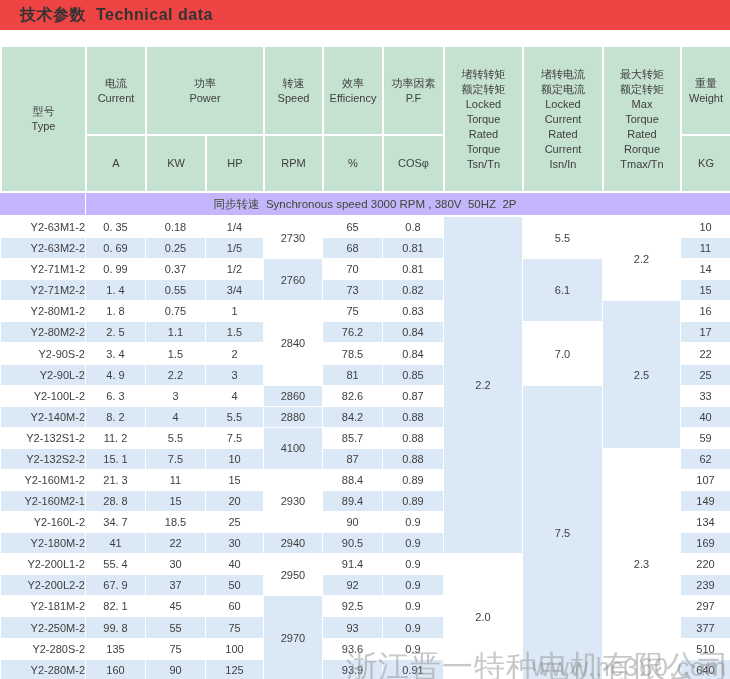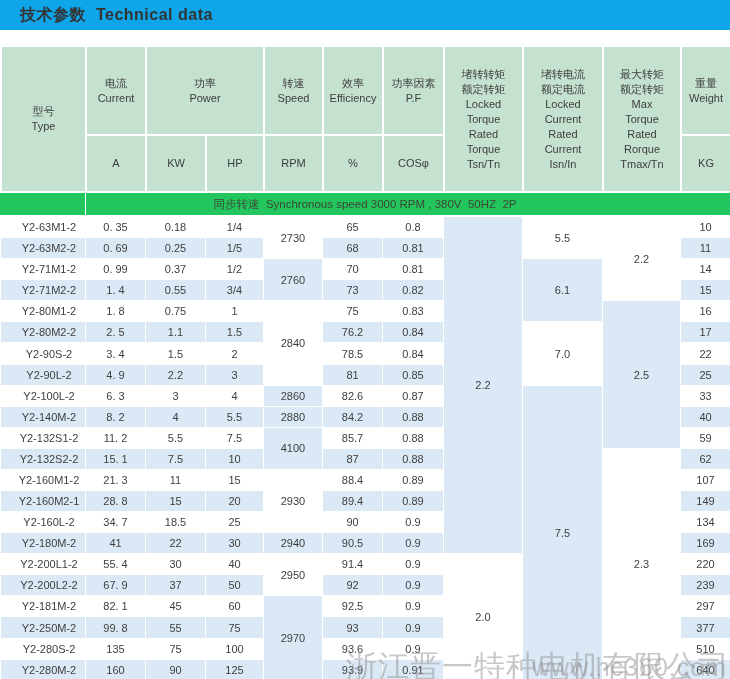--- a/index.html
+++ b/index.html
@@ -3,55 +3,55 @@
 <meta charset="utf-8">
 <style>
   * { margin:0; padding:0; box-sizing:border-box; }
   html,body { background:#ffffff; }
   .page {
     width:730px; height:679px; position:relative; overflow:hidden;
     background:#ffffff; color:#3e3e3e;
     font-family:"Liberation Sans", sans-serif;
   }
   .title-bar {
-    height:30px; background:#0ea5e9; display:flex; align-items:center;
+    height:30px; background:#ef4444; display:flex; align-items:center;
     padding-left:20px;
   }
   .title-bar .title-text {
     font-size:16px; font-weight:bold; color:#333333; white-space:pre;
     letter-spacing:0.5px;
   }
   .gap { height:15px; background:#ffffff; }
 
   table { border-collapse:collapse; table-layout:fixed; width:730px; }
 
   .head-table { height:146px; }
   .head-table th {
     background:#c5e1cf; border:2px solid #ffffff; font-weight:normal;
     font-size:11px; line-height:15px; color:#3e3e3e;
     white-space:pre-line; vertical-align:middle; text-align:center;
   }
   .head-table tr.hrow1 { height:89px; }
   .head-table tr.hrow2 { height:57px; }
 
-  .band { height:23px; background:#22c55e; position:relative; border-bottom:1px solid #ffffff; }
+  .band { height:23px; background:#c4b5fd; position:relative; border-bottom:1px solid #ffffff; }
   .band-left { position:absolute; left:0; top:0; width:86px; height:100%; border-right:1px solid #ffffff; }
   .band-text {
     position:absolute; left:0; right:0; top:0; line-height:22px;
     text-align:center; font-size:11.5px; color:#3d4733; white-space:pre;
   }
 
   .body-table { height:465px; }
   .body-table td {
     border:1px solid #ffffff; font-size:11px; text-align:center;
     vertical-align:middle; color:#3e3e3e;
   }
   td.white { background:#ffffff; }
   td.blue  { background:#dbe9f7; }
-  td.c-type { text-align:center; padding-left:12px; }
+  td.c-type { text-align:right; padding-left:12px; }
 
   .watermark1 {
     position:absolute; right:0px; top:646px; font-size:31px;
     color:rgba(145,145,145,0.5); letter-spacing:1px; pointer-events:none;
     white-space:nowrap;
   }
   .watermark2 {
     position:absolute; right:3px; top:653px; font-size:25px;
     color:rgba(145,145,145,0.5); letter-spacing:1px; pointer-events:none;
     white-space:nowrap;

